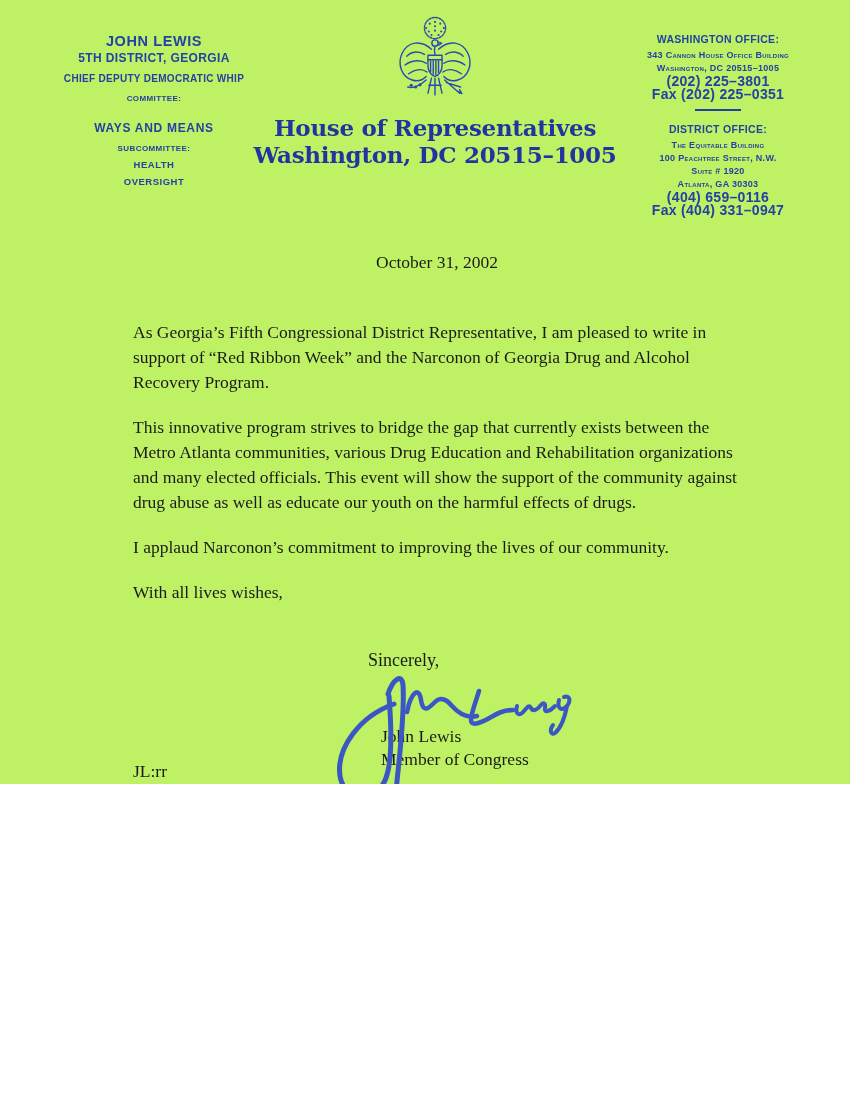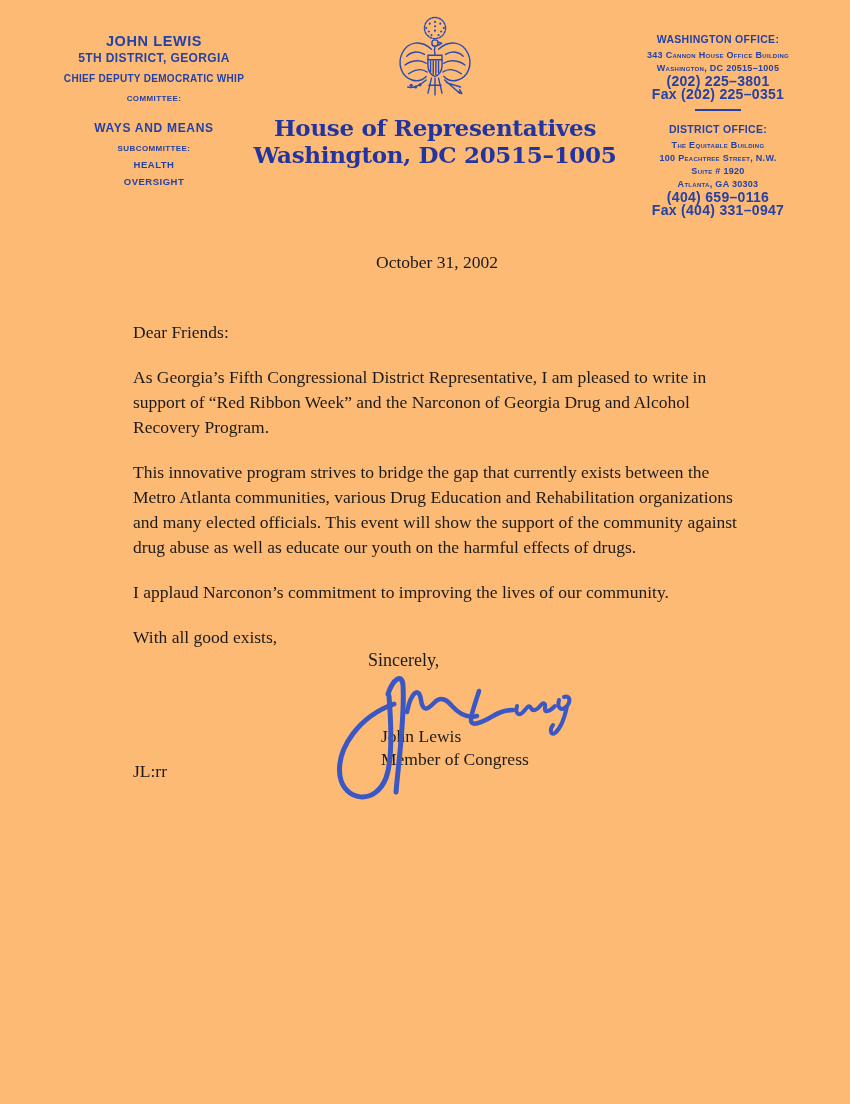--- a/index.html
+++ b/index.html
@@ -1,18 +1,18 @@
 <!DOCTYPE html>
 <html><head>
 <meta charset="utf-8">
 <style>
   html,body { margin:0; padding:0; background:#ffffff; }
   .page {
-    position:relative; width:850px; height:1104px; margin:0 auto;
-    background:#fdba74; overflow:hidden;
+    position:relative; width:850px; height:784px; margin:0 auto;
+    background:#bef264; overflow:hidden;
     font-family:"Liberation Serif", serif; color:#1b1b1b;
   }
 
   
   .letterhead { position:absolute; top:0; left:0; width:100%; height:240px; }
 
   .lh-left {
     position:absolute; left:28px; top:33px; width:252px; text-align:center;
     font-family:"Liberation Sans", sans-serif; color:#2441a5; font-weight:bold;
   }
@@ -158,25 +158,24 @@
       <div class="addr-line">Suite # 1920</div>
       <div class="addr-line">Atlanta, GA 30303</div>
       <div class="plain-line">(404) 659–0116</div>
       <div class="plain-line">Fax (404) 331–0947</div>
     </div>
   </div>
 
   <div class="date-line">October 31, 2002</div>
 
   <div class="letter-body">
-    <p>Dear Friends:</p>
     <p>As Georgia’s Fifth Congressional District Representative, I am pleased to write in support of “Red Ribbon Week” and the Narconon of Georgia Drug and Alcohol Recovery Program.</p>
     <p>This innovative program strives to bridge the gap that currently exists between the Metro Atlanta communities, various Drug Education and Rehabilitation organizations and many elected officials.  This event will show the support of the community against drug abuse as well as educate our youth on the harmful effects of drugs.</p>
     <p>I applaud Narconon’s commitment to improving the lives of our community.</p>
-    <p>With all good exists,</p>
+    <p>With all lives wishes,</p>
   </div>
 
   <div class="valediction">Sincerely,</div>
 
   <span class="signature-svg">
     <svg width="244" height="140" viewBox="0 0 244 140" fill="none" stroke="#3a57c4" stroke-linecap="round" stroke-linejoin="round">
 
       <path d="M58,28 C63,13 72,7 73,19 C75,50 69,92 66,126" stroke-width="5"></path>
 
       <path d="M64,38 C30,50 6,82 10,110 C14,135 45,140 56,112 C63,93 61,55 59,30" stroke-width="5"></path>

